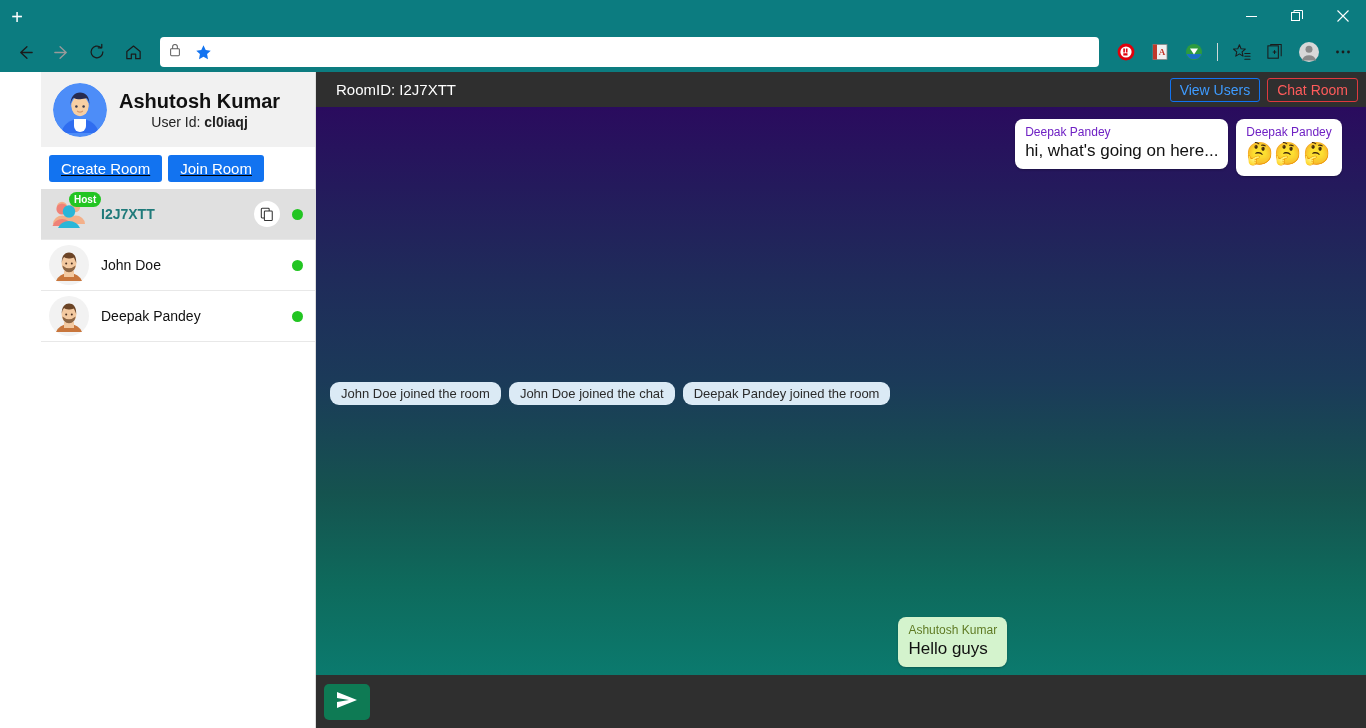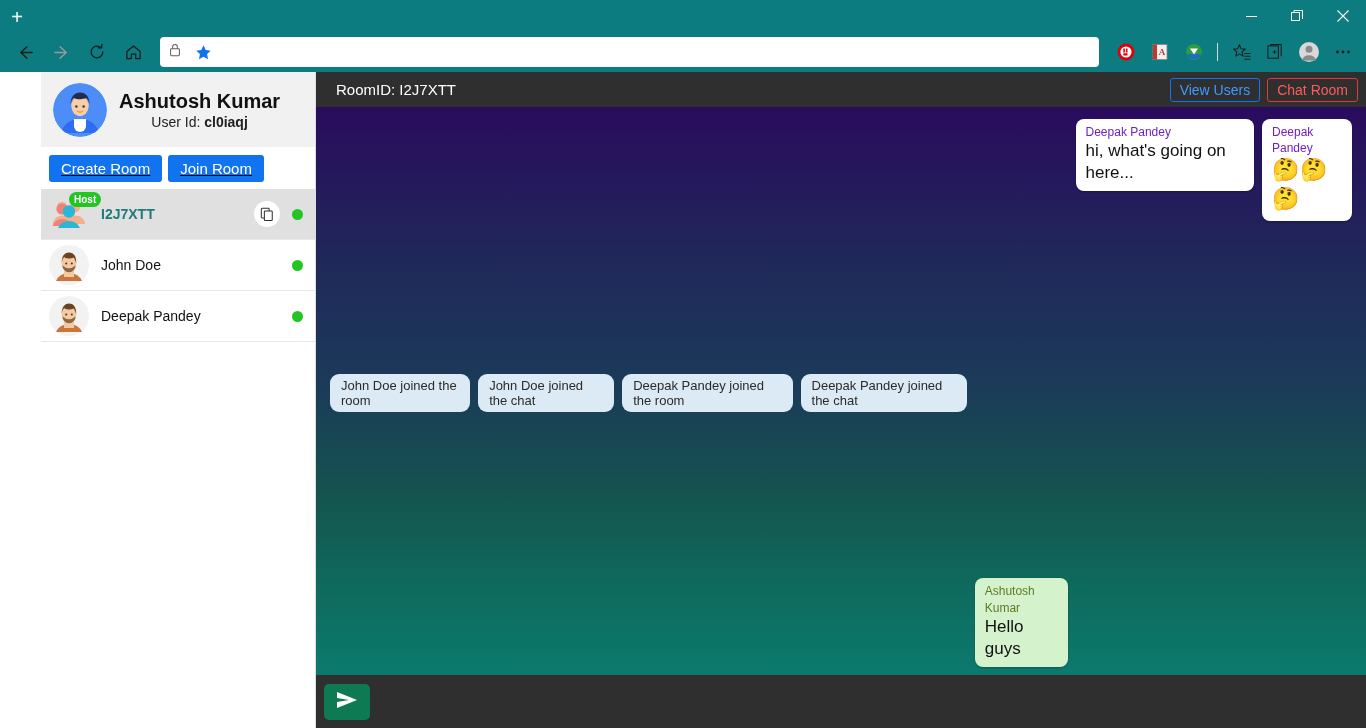--- a/index.html
+++ b/index.html
@@ -399,21 +399,20 @@
         <span class="header-btns">
           <button class="btn-outline blue">View Users</button>
           <button class="btn-outline red">Chat Room</button>
         </span>
       </div>
 
       <div class="messages" id="messages">
           <div class="sysmsg"><span>John Doe joined the room</span></div>
           <div class="sysmsg"><span>John Doe joined the chat</span></div>
           <div class="sysmsg"><span>Deepak Pandey joined the room</span></div>
-          <div class="sysmsg"><span>Deepak Pandey joined the chat</span></div>
           <div class="bubble outgoing">
             <div class="bubble-sender">Ashutosh Kumar</div>
             <div class="bubble-text">Hello guys</div>
           </div>
           <div class="bubble incoming">
             <div class="bubble-sender">Deepak Pandey</div>
             <div class="bubble-text">hi, what's going on here...</div>
           </div>
           <div class="bubble incoming">
             <div class="bubble-sender">Deepak Pandey</div>

